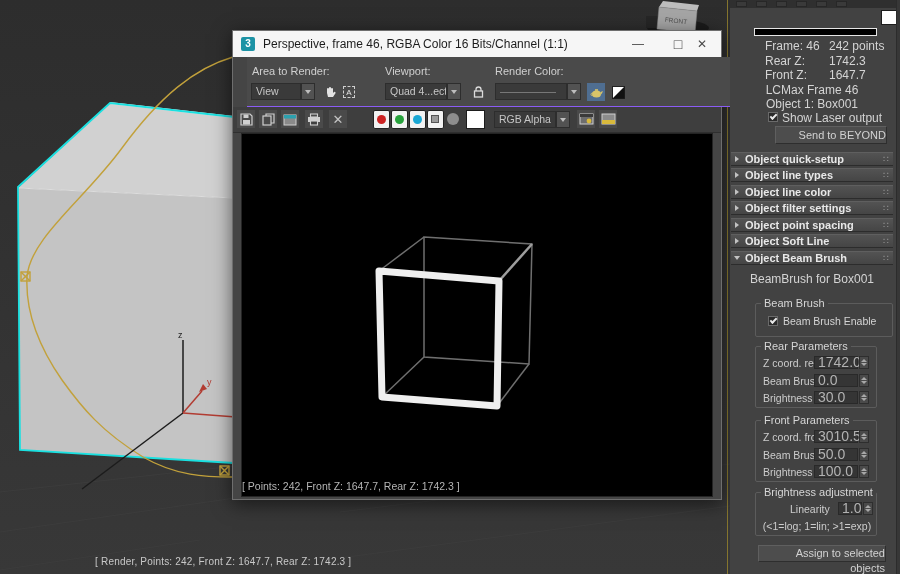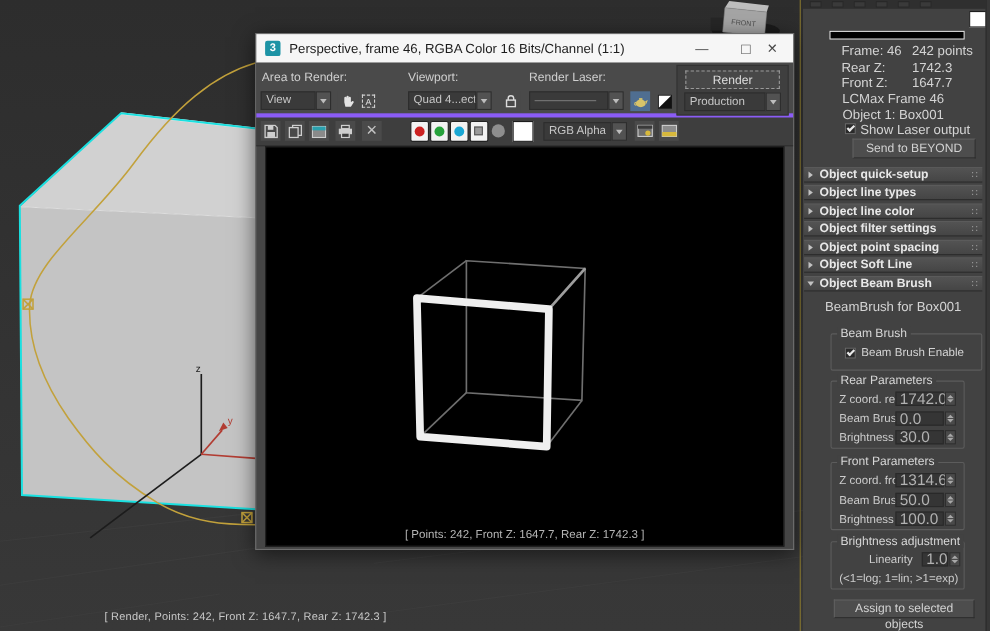--- a/index.html
+++ b/index.html
@@ -10,52 +10,52 @@
   #vp-status{left:95px;top:556px;font-size:10px;color:#c8c8c8;letter-spacing:.2px;}
   #vp-sep{left:727px;top:0;width:1px;height:574px;background:#85752e;}
   
   #rwin{left:232px;top:30px;width:490px;height:470px;background:#454545;border:1px solid #6e6e6e;
     box-shadow:0 4px 18px rgba(0,0,0,.55);box-sizing:border-box;}
   #rtitle{left:0;top:0;width:488px;height:26px;background:#f6f6f6;}
   #rtitle .badge{position:absolute;left:8px;top:6px;width:14px;height:14px;background:#1d93a5;color:#fff;
     font-size:10px;font-weight:bold;text-align:center;line-height:14px;border-radius:2px;}
   #rtitle .ttl{position:absolute;left:30px;top:0;height:26px;line-height:26px;font-size:12px;color:#1c1c1c;white-space:nowrap;}
   .winctl{position:absolute;top:0;width:34px;height:26px;line-height:26px;text-align:center;font-size:12px;color:#4a4a4a;cursor:default;}
-  #tb1{left:0;top:26px;width:488px;height:50px;background:#4a4a4a;border-bottom:4px solid #8b5cf6;box-sizing:border-box;}
+  #tb1{left:14px;top:26px;width:488px;height:50px;background:#4a4a4a;border-bottom:1px solid #8b5cf6;box-sizing:border-box;}
   .lbl{position:absolute;font-size:11px;color:#cfcfcf;white-space:nowrap;}
   .dd{position:absolute;height:17px;background:#3a3a3a;border:1px solid #2d2d2d;box-sizing:border-box;
       font-size:10.5px;color:#c6c6c6;line-height:15px;padding-left:4px;white-space:nowrap;overflow:hidden;}
   .ddbtn{position:absolute;height:17px;width:14px;background:#525252;border:1px solid #2d2d2d;box-sizing:border-box;}
   .ddbtn .tri{position:absolute;left:3px;top:6px;width:0;height:0;border-left:3.5px solid transparent;
       border-right:3.5px solid transparent;border-top:4px solid #bdbdbd;}
   .ibtn{position:absolute;width:18px;height:18px;background:#4a4a4a;display:flex;align-items:center;justify-content:center;}
   .ibtn svg{display:block;}
   #tb1-right{position:absolute;left:382px;top:2px;width:102px;height:46px;background:#3f3f3f;border:1px solid #333;box-sizing:border-box;}
   #render-btn{position:absolute;left:7px;top:4px;width:86px;height:17px;border:1px dashed #9a9a9a;
       font-size:11px;color:#dedede;text-align:center;line-height:16px;background:#484848;box-sizing:border-box;}
   #tb2{left:0;top:76px;width:488px;height:26px;background:#3e3e3e;border-bottom:1px solid #2f2f2f;box-sizing:border-box;}
   .chanbtn{position:absolute;top:3px;width:17px;height:19px;background:#f2f2f2;border:1px solid #222;border-radius:2px;box-sizing:border-box;}
   .chanbtn .dot{position:absolute;left:3px;top:4px;width:9px;height:9px;border-radius:50%;}
   #canvas{left:8px;top:102px;width:472px;height:364px;background:#000;border:1px solid #242424;box-sizing:border-box;}
-  #canvas-status{position:absolute;left:0;bottom:4px;width:100%;text-align:center;font-size:10.5px;color:#b5b5b5;}
+  #canvas-status{position:absolute;left:0;bottom:4px;width:100%;font-size:10.5px;color:#b5b5b5;}
   
   #panel{left:730px;top:0;width:170px;height:574px;background:#424242;}
   #panel-topstrip{left:0;top:0;width:170px;height:8px;background:#2f2f2f;}
   .tabstub{position:absolute;top:1px;width:11px;height:6px;background:#3a3a3a;border:1px solid #272727;box-sizing:border-box;}
   #objname{left:3px;top:10px;width:144px;height:15px;background:#4f4f4f;border:1px solid #353535;box-sizing:border-box;
       font-size:11px;color:#dadada;padding-left:4px;line-height:13px;}
   #objcolor{left:151px;top:10px;width:16px;height:15px;background:#fff;border:1px solid #1d1d1d;box-sizing:border-box;}
   #laser-preview{left:24px;top:28px;width:123px;height:8px;background:#000;border:1px solid #e6e6e6;box-sizing:border-box;}
   .info{position:absolute;font-size:12px;color:#d4d4d4;white-space:nowrap;}
   .info.center{left:0;width:164px;text-align:center;}
   .cb{position:absolute;width:10px;height:10px;background:#2a2a2a;border:1px solid #6a6a6a;box-sizing:border-box;}
   .cb.checked::after{content:"";position:absolute;left:1px;top:1px;width:5px;height:2px;
       border-left:2px solid #e8e8e8;border-bottom:2px solid #e8e8e8;transform:rotate(-45deg);}
   .panelbtn{position:absolute;background:#4d4d4d;border:1px solid #5f5f5f;border-bottom-color:#2e2e2e;border-right-color:#2e2e2e;
-      font-size:11px;color:#d2d2d2;text-align:center;box-sizing:border-box;}
+      font-size:11px;color:#d2d2d2;text-align:right;box-sizing:border-box;}
   .rollout{position:absolute;left:1px;width:162px;height:14px;background:linear-gradient(#535353,#454545);
       border-top:1px solid #5f5f5f;border-bottom:1px solid #2c2c2c;box-sizing:border-box;
       font-size:11px;font-weight:bold;color:#e8e8e8;line-height:12px;padding-left:14px;}
   .rollout .arr{position:absolute;left:4px;top:3px;width:0;height:0;border-top:3px solid transparent;
       border-bottom:3px solid transparent;border-left:4px solid #c2c2c2;}
   .rollout .arr.exp{left:3px;top:4px;border-left:3px solid transparent;border-right:3px solid transparent;
       border-top:4px solid #c2c2c2;border-bottom:none;}
   .rollout .drag{position:absolute;right:4px;top:0;font-size:9px;font-weight:normal;color:#9a9a9a;}
   .group{position:absolute;border:1px solid #5c5c5c;border-radius:2px;box-sizing:border-box;}
   .gtitle{position:absolute;top:-7px;left:5px;background:#424242;padding:0 3px;font-size:11px;color:#d6d6d6;white-space:nowrap;}
@@ -155,21 +155,21 @@
     <div class="ddbtn" style="left:200px;top:26px">
         <span class="tri"></span>
       </div>
     <div class="ibtn" style="left:222px;top:26px">
       <svg width="11" height="12" viewBox="0 0 11 12">
         <rect x="1.5" y="5" width="8" height="6" fill="none" stroke="#dcdcdc" stroke-width="1.3"></rect>
         <path d="M3 5 V3.5 a2.5 2.5 0 0 1 5 0 V5" fill="none" stroke="#dcdcdc" stroke-width="1.3"></path>
       </svg>
     </div>
 
-    <span class="lbl" style="left:248px;top:8px">Render Laser:</span>
+    <span class="lbl" style="left:248px;top:8px">Render Color:</span>
     <div class="dd" style="left:248px;top:26px;width:72px">
       <span style="display:inline-block;width:56px;height:1px;background:#777;vertical-align:middle"></span>
     </div>
     <div class="ddbtn" style="left:320px;top:26px">
         <span class="tri"></span>
       </div>
     <div class="ibtn" style="left:340px;top:26px;background:#4f6e91">
       <svg width="13" height="11" viewBox="0 0 13 11">
         <ellipse cx="6.5" cy="7" rx="4.5" ry="3.5" fill="#d8c469"></ellipse>
         <path d="M10.5 5 L13 4 L11.5 7.5 Z" fill="#d8c469"></path>
@@ -177,27 +177,20 @@
         <rect x="5" y="2.2" width="3" height="1.6" fill="#d8c469"></rect>
       </svg>
     </div>
     <div class="ibtn" style="left:362px;top:26px">
       <svg width="13" height="13" viewBox="0 0 13 13">
         <rect x="0.5" y="0.5" width="12" height="12" fill="#fff" stroke="#222"></rect>
         <path d="M0.5 12.5 L12.5 0.5 L12.5 12.5 Z" fill="#111"></path>
       </svg>
     </div>
 
-    <div id="tb1-right">
-      <div id="render-btn">Render</div>
-      <div class="dd" style="left:6px;top:24px;width:74px">Production</div>
-      <div class="ddbtn" style="left:80px;top:24px">
-          <span class="tri"></span>
-        </div>
-    </div>
   </div>
 
   <div class="abs" id="tb2">
     <div class="ibtn" style="left:4px;top:3px">
       <svg width="13" height="13" viewBox="0 0 13 13">
         <path d="M1 1 H10 L12 3 V12 H1 Z" fill="none" stroke="#cfcfcf" stroke-width="1.2"></path>
         <rect x="3.5" y="1.5" width="5" height="3.5" fill="#cfcfcf"></rect>
         <rect x="3" y="7" width="7" height="4.5" fill="#cfcfcf"></rect>
       </svg>
     </div>
@@ -361,21 +354,21 @@
     <div class="valbox" style="left:58px;top:44px">30.0</div>
     <div class="spin" style="left:103px;top:44px">
         <span class="u"></span>
         <span class="d"></span>
       </div>
   </div>
 
   <div class="group" style="left:25px;top:420px;width:122px;height:62px">
     <span class="gtitle">Front Parameters</span>
     <span class="frow-lbl" style="left:7px;top:10px">Z coord. front</span>
-    <div class="valbox" style="left:58px;top:9px">1314.6</div>
+    <div class="valbox" style="left:58px;top:9px">3010.5</div>
     <div class="spin" style="left:103px;top:9px">
         <span class="u"></span>
         <span class="d"></span>
       </div>
     <span class="frow-lbl" style="left:7px;top:28px">Beam Brush front</span>
     <div class="valbox" style="left:58px;top:27px">50.0</div>
     <div class="spin" style="left:103px;top:27px">
         <span class="u"></span>
         <span class="d"></span>
       </div>

